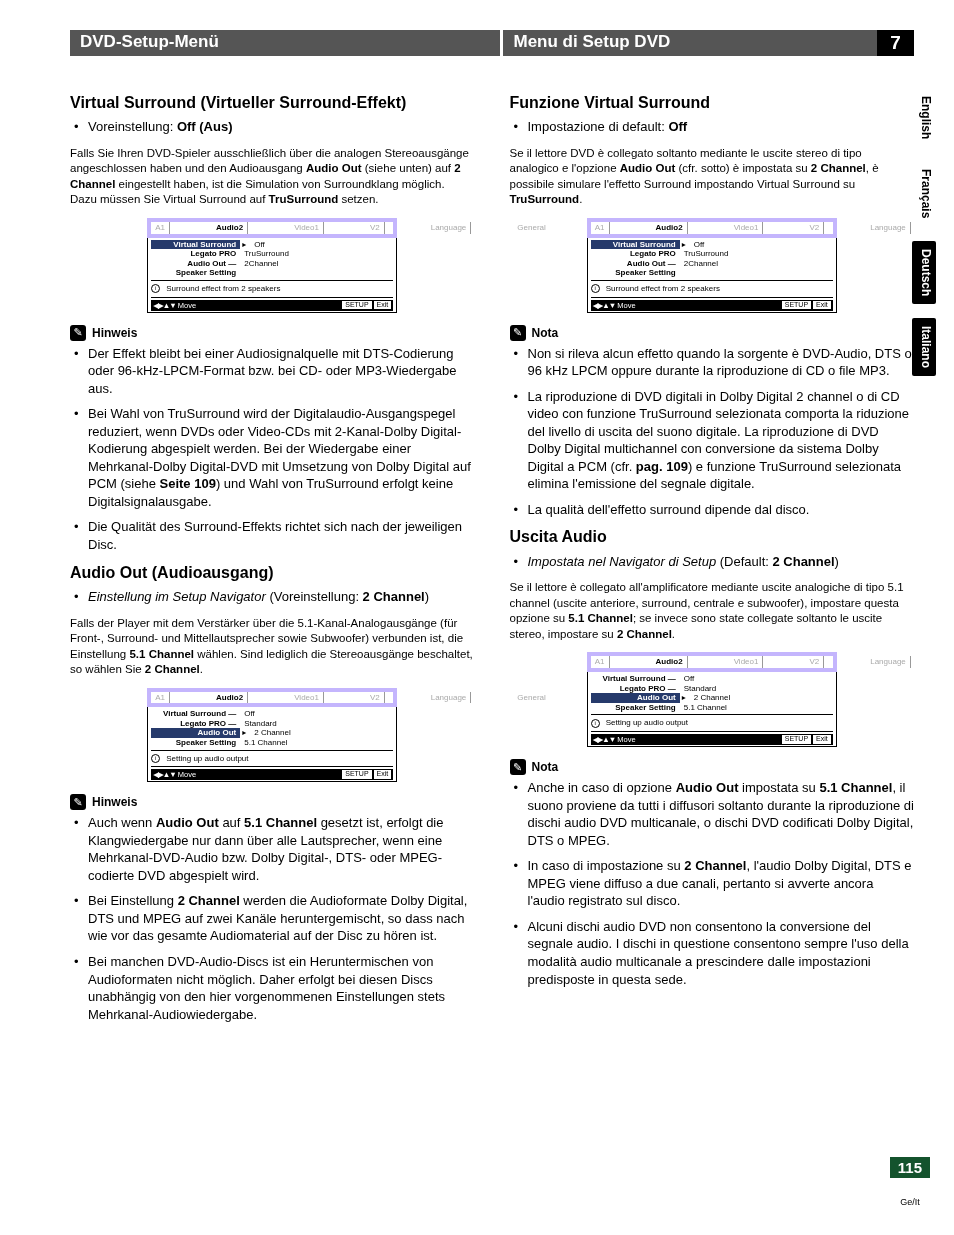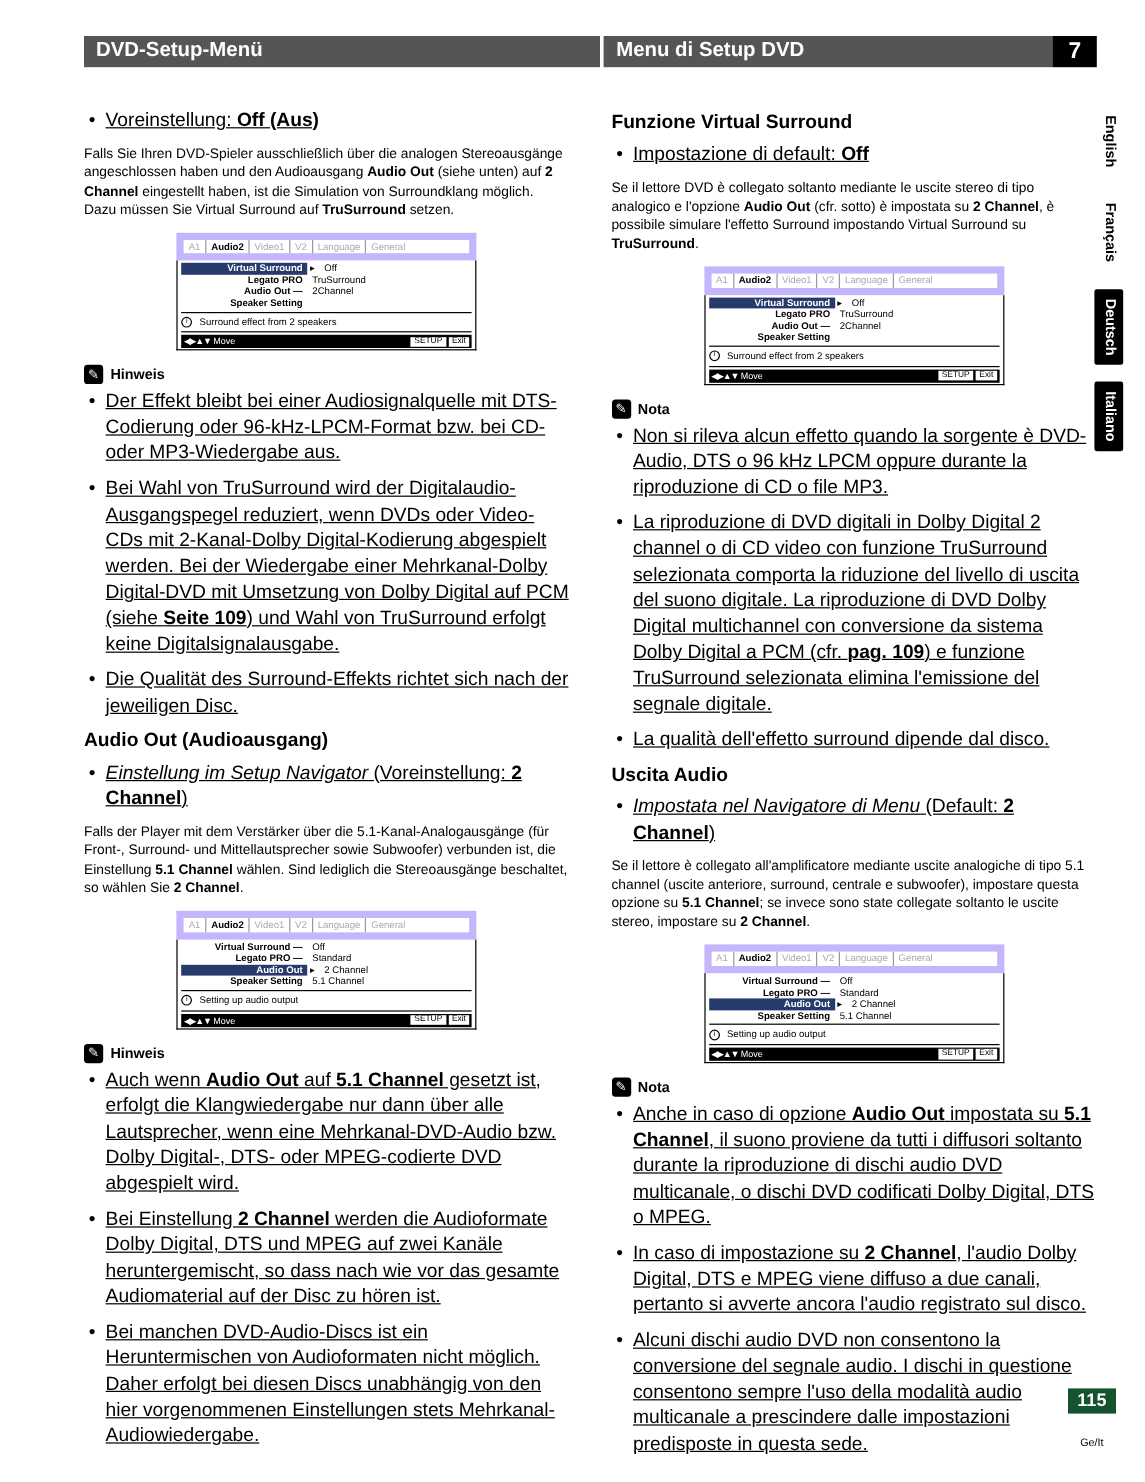--- a/index.html
+++ b/index.html
@@ -26,38 +26,38 @@
     width: 40px; display:flex; align-items:center; justify-content:center;
     margin-left:auto;
   }
 
   .columns { display: flex; gap: 35px; }
   .col { flex: 1 1 0; }
 
   h2 { font-size: 16px; font-weight: bold; margin: 8px 0 6px 0; line-height:1.15; }
   .body-text { font-size: 11.5px; line-height: 1.35; margin-bottom: 4px; }
   ul.bul { list-style: none; padding:0; margin: 4px 0 10px 0; }
-  ul.bul > li { position: relative; padding-left: 18px; font-size:16px; line-height:1.35; margin-bottom:8px;text-decoration:underline;}
+  ul.bul > li { position: relative; padding-left: 18px; font-size:13px; line-height:1.35; margin-bottom:8px;}
   ul.bul > li::before { content:"•"; position:absolute; left:4px; top:0; }
   .hinweis-row { display:flex; align-items:center; gap:6px; margin:6px 0 2px 0;}
   .hinweis-icon {
     width:16px; height:16px; background:#000; border-radius:3px; position:relative;
     display:flex; align-items:center; justify-content:center; color:#fff; font-size:11px;
   }
   .hinweis-label { font-weight:bold; font-size:12px; }
 
   
   .menubox { width: 250px; margin: 10px auto 12px auto; font-size:8px; line-height:1.2;}
-  .tabs { display:flex; border:6px solid #c4b5fd; }
+  .tabs { display:flex; border:4px solid #c4b5fd;gap:42px; }
   .tabs span { padding:1px 4px; border-right:1px solid #999; color:#aaa; }
   .tabs .sel { color:#000; font-weight:bold; }
   .tabs span:last-child { border-right:none; }
   .menuinner { border:1px solid #000; border-top:none; padding:2px 3px 1px 3px; }
   .mrow { display:flex; }
-  .mlabel { width:105px; text-align:right; padding-right:4px; font-weight:bold;}
+  .mlabel { width:89px; text-align:right; padding-right:4px; font-weight:bold;}
   .mval { flex:1; padding-left:4px; }
   .mrow.hl .mlabel { background:#263a6b; color:#fff;}
   .mrow.hl .mval { padding-left:6px;}
   .mrow.hl .mlabel::after{content:"";}
   .arrow-cell{width:8px;text-align:center;}
   .sep { border-top:1px solid #000; margin:2px 0;}
   .infoline { display:flex; align-items:center; gap:6px; padding:1px 0; font-size:8px;}
   .infoline .circ{border:1px solid #000; border-radius:50%; width:9px;height:9px; font-size:6px; display:flex;align-items:center;justify-content:center;}
   .botbar{display:flex; background:#000; color:#fff; align-items:center; padding:1px 2px; font-size:7.5px;}
   .botbar .navarrow{letter-spacing:-1px;}
@@ -92,20 +92,21 @@
 <div class="lang-tabs">
   <div class="lang-tab">English</div>
   <div class="lang-tab">Français</div>
   <div class="lang-tab active">Deutsch</div>
   <div class="lang-tab active">Italiano</div>
 </div>
 
 <div class="columns">
 
   <div class="col">
+    <h2>Virtual Surround (Virtueller Surround-Effekt)</h2>
     <ul class="bul">
         <li><span>Voreinstellung: </span><b>Off (Aus)</b></li>
       </ul>
     <p class="body-text">Falls Sie Ihren DVD-Spieler ausschließlich über die analogen Stereoausgänge angeschlossen haben und den Audioausgang <b>Audio Out</b> (siehe unten) auf <b>2 Channel</b> eingestellt haben, ist die Simulation von Surroundklang möglich. Dazu müssen Sie Virtual Surround auf <b>TruSurround</b> setzen.</p>
 
     <div class="menubox">
       <div class="tabs">
         <span>A1</span>
           <span class="sel">Audio2</span>
           <span>Video1</span>
@@ -260,21 +261,21 @@
         <span class="hinweis-label">Nota</span>
       </div>
     <ul class="bul">
         <li>Non si rileva alcun effetto quando la sorgente è DVD-Audio, DTS o 96 kHz LPCM oppure durante la riproduzione di CD o file MP3.</li>
         <li>La riproduzione di DVD digitali in Dolby Digital 2 channel o di CD video con funzione TruSurround selezionata comporta la riduzione del livello di uscita del suono digitale. La riproduzione di DVD Dolby Digital multichannel con conversione da sistema Dolby Digital a PCM (cfr. <b>pag. 109</b>) e funzione TruSurround selezionata elimina l'emissione del segnale digitale.</li>
         <li>La qualità dell'effetto surround dipende dal disco.</li>
       </ul>
 
     <h2>Uscita Audio</h2>
     <ul class="bul">
-        <li><em>Impostata nel Navigatore di Menu</em> (Default: <b>2 Channel</b>)</li>
+        <li><em>Impostata nel Navigator di Setup</em> (Default: <b>2 Channel</b>)</li>
       </ul>
     <p class="body-text">Se il lettore è collegato all'amplificatore mediante uscite analogiche di tipo 5.1 channel (uscite anteriore, surround, centrale e subwoofer), impostare questa opzione su <b>5.1 Channel</b>; se invece sono state collegate soltanto le uscite stereo, impostare su <b>2 Channel</b>.</p>
 
     <div class="menubox">
       <div class="tabs">
         <span>A1</span>
           <span class="sel">Audio2</span>
           <span>Video1</span>
           <span>V2</span>
           <span>Language</span>

